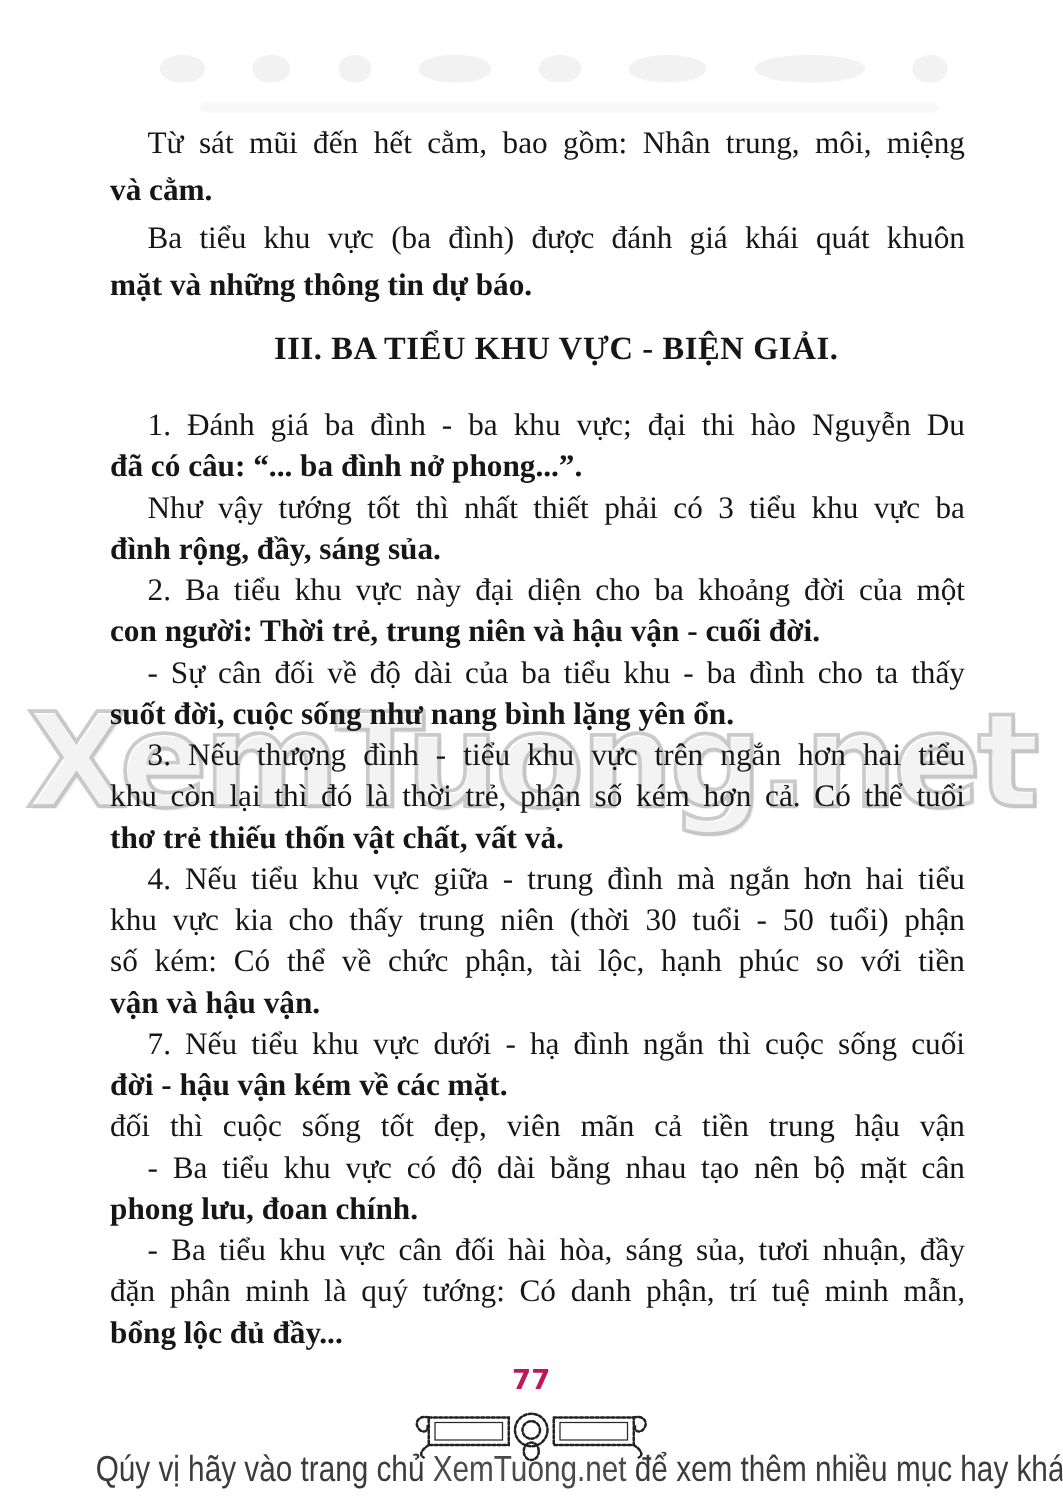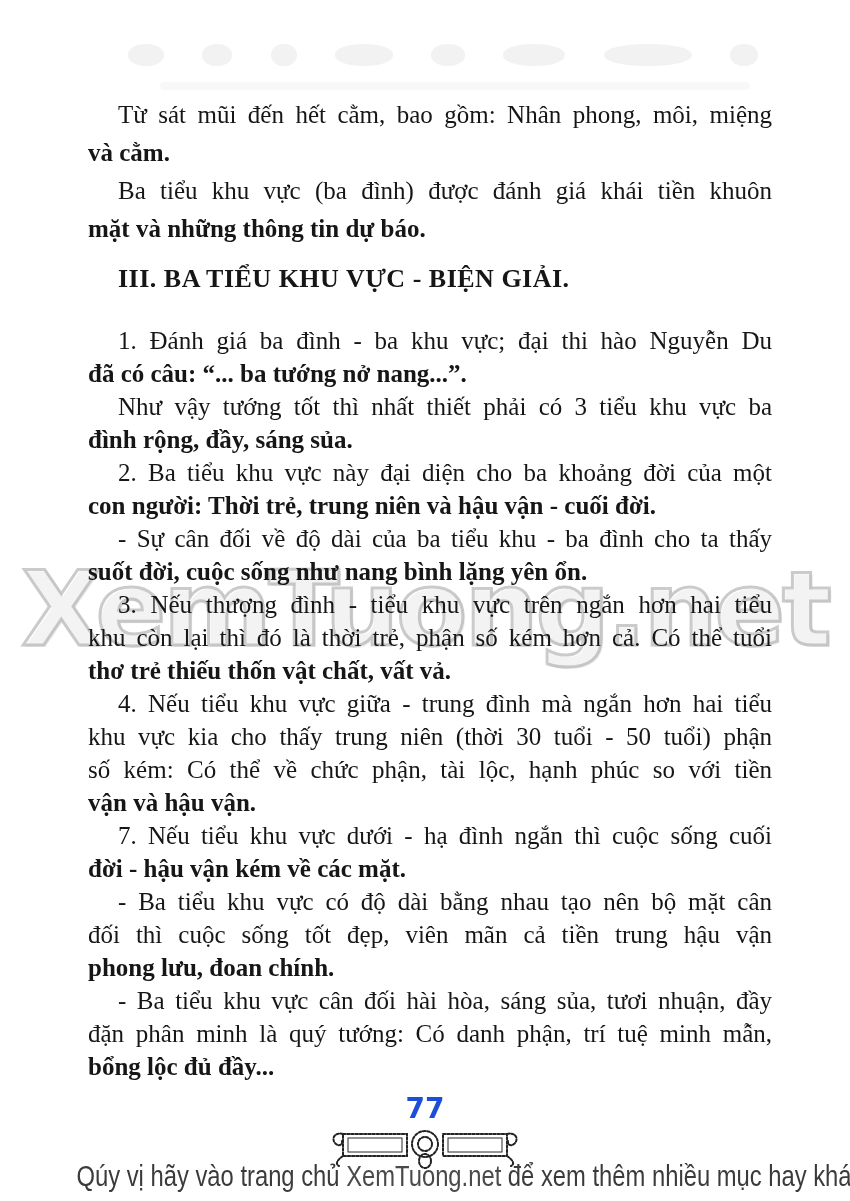--- a/index.html
+++ b/index.html
@@ -14,33 +14,33 @@
   .hdr-orn .blob{background:#f2f2f2;border-radius:48%;height:22px;}
   .hdr-smear{position:absolute;top:82px;left:160px;right:100px;height:8px;
     background:#f8f8f8;border-radius:4px;z-index:1;}
 
   .content{position:absolute;left:88px;width:684px;top:96px;z-index:2;}
   .line{font-size:25px;line-height:33px;text-align:justify;text-align-last:justify;text-justify:inter-word;}
   .intro .line{line-height:38px;}
   .line.first{padding-left:30px;}
   .line.last{text-align-last:left;font-weight:bold;}
   .heading{font-size:26px;line-height:34px;font-weight:bold;margin:14px 0 28px 0;
-    padding-left:30px;letter-spacing:0.5px;}
+    padding-left:30px;letter-spacing:0.5px;text-align:center;}
 
   .watermark{
     position:absolute;top:548px;left:50%;transform:translateX(-50%);z-index:1;
     font-family:"DejaVu Sans",sans-serif;font-weight:bold;font-size:104px;
     letter-spacing:-3px;white-space:nowrap;
     color:rgba(255,255,255,0.25);
     -webkit-text-stroke:3px rgba(168,168,168,0.60);
     text-shadow:2px 2px 0 rgba(210,210,210,0.35);
   }
 
   .pagenum{position:absolute;top:1092px;left:0;right:0;text-align:center;z-index:2;
-    font-family:"DejaVu Sans",sans-serif;font-weight:bold;font-size:28px;color:#1d4ed8;}
+    font-family:"DejaVu Sans",sans-serif;font-weight:bold;font-size:22px;color:#be185d;}
   .f-orn{position:absolute;top:1126px;left:50%;transform:translateX(-50%);z-index:1;line-height:0;}
 
   .caption{position:absolute;top:1160px;left:0;width:850px;text-align:center;z-index:3;
     font-family:"Liberation Sans",sans-serif;font-size:29px;color:#3b3b3b;
     transform:scaleX(0.82);transform-origin:50% 50%;white-space:nowrap;}
   .caption .brand{color:#4a4a4a;}
 </style>
 </head>
 <body>
 
@@ -55,46 +55,46 @@
     <div class="blob" style="width:62px"></div>
     <div class="blob" style="width:88px"></div>
     <div class="blob" style="width:28px"></div>
   </div>
   <div class="hdr-smear"></div>
 
   <div class="watermark">XemTuong.net</div>
 
   <div class="content">
     <div class="intro" id="intro-block">
-        <div class="line first">Từ sát mũi đến hết cằm, bao gồm: Nhân phong, môi, miệng</div>
+        <div class="line first">Từ sát mũi đến hết cằm, bao gồm: Nhân trung, môi, miệng</div>
         <div class="line last">và cằm.</div>
-        <div class="line first">Ba tiểu khu vực (ba đình) được đánh giá khái tiền khuôn</div>
+        <div class="line first">Ba tiểu khu vực (ba đình) được đánh giá khái quát khuôn</div>
         <div class="line last">mặt và những thông tin dự báo.</div>
       </div>
     <div class="heading">III. BA TIỂU KHU VỰC - BIỆN GIẢI.</div>
     <div id="body-block">
         <div class="line first">1. Đánh giá ba đình - ba khu vực; đại thi hào Nguyễn Du</div>
-        <div class="line last">đã có câu: “... ba tướng nở nang...”.</div>
+        <div class="line last">đã có câu: “... ba đình nở phong...”.</div>
         <div class="line first">Như vậy tướng tốt thì nhất thiết phải có 3 tiểu khu vực ba</div>
         <div class="line last">đình rộng, đầy, sáng sủa.</div>
         <div class="line first">2. Ba tiểu khu vực này đại diện cho ba khoảng đời của một</div>
         <div class="line last">con người: Thời trẻ, trung niên và hậu vận - cuối đời.</div>
         <div class="line first">- Sự cân đối về độ dài của ba tiểu khu - ba đình cho ta thấy</div>
         <div class="line last">suốt đời, cuộc sống như nang bình lặng yên ổn.</div>
         <div class="line first">3. Nếu thượng đình - tiểu khu vực trên ngắn hơn hai tiểu</div>
         <div class="line">khu còn lại thì đó là thời trẻ, phận số kém hơn cả. Có thể tuổi</div>
         <div class="line last">thơ trẻ thiếu thốn vật chất, vất vả.</div>
         <div class="line first">4. Nếu tiểu khu vực giữa - trung đình mà ngắn hơn hai tiểu</div>
         <div class="line">khu vực kia cho thấy trung niên (thời 30 tuổi - 50 tuổi) phận</div>
         <div class="line">số kém: Có thể về chức phận, tài lộc, hạnh phúc so với tiền</div>
         <div class="line last">vận và hậu vận.</div>
         <div class="line first">7. Nếu tiểu khu vực dưới - hạ đình ngắn thì cuộc sống cuối</div>
         <div class="line last">đời - hậu vận kém về các mặt.</div>
+        <div class="line">đối thì cuộc sống tốt đẹp, viên mãn cả tiền trung hậu vận</div>
         <div class="line first">- Ba tiểu khu vực có độ dài bằng nhau tạo nên bộ mặt cân</div>
-        <div class="line">đối thì cuộc sống tốt đẹp, viên mãn cả tiền trung hậu vận</div>
         <div class="line last">phong lưu, đoan chính.</div>
         <div class="line first">- Ba tiểu khu vực cân đối hài hòa, sáng sủa, tươi nhuận, đầy</div>
         <div class="line">đặn phân minh là quý tướng: Có danh phận, trí tuệ minh mẫn,</div>
         <div class="line last">bổng lộc đủ đầy...</div>
       </div>
   </div>
 
   <div class="pagenum">77</div>
 
   <div class="f-orn">

